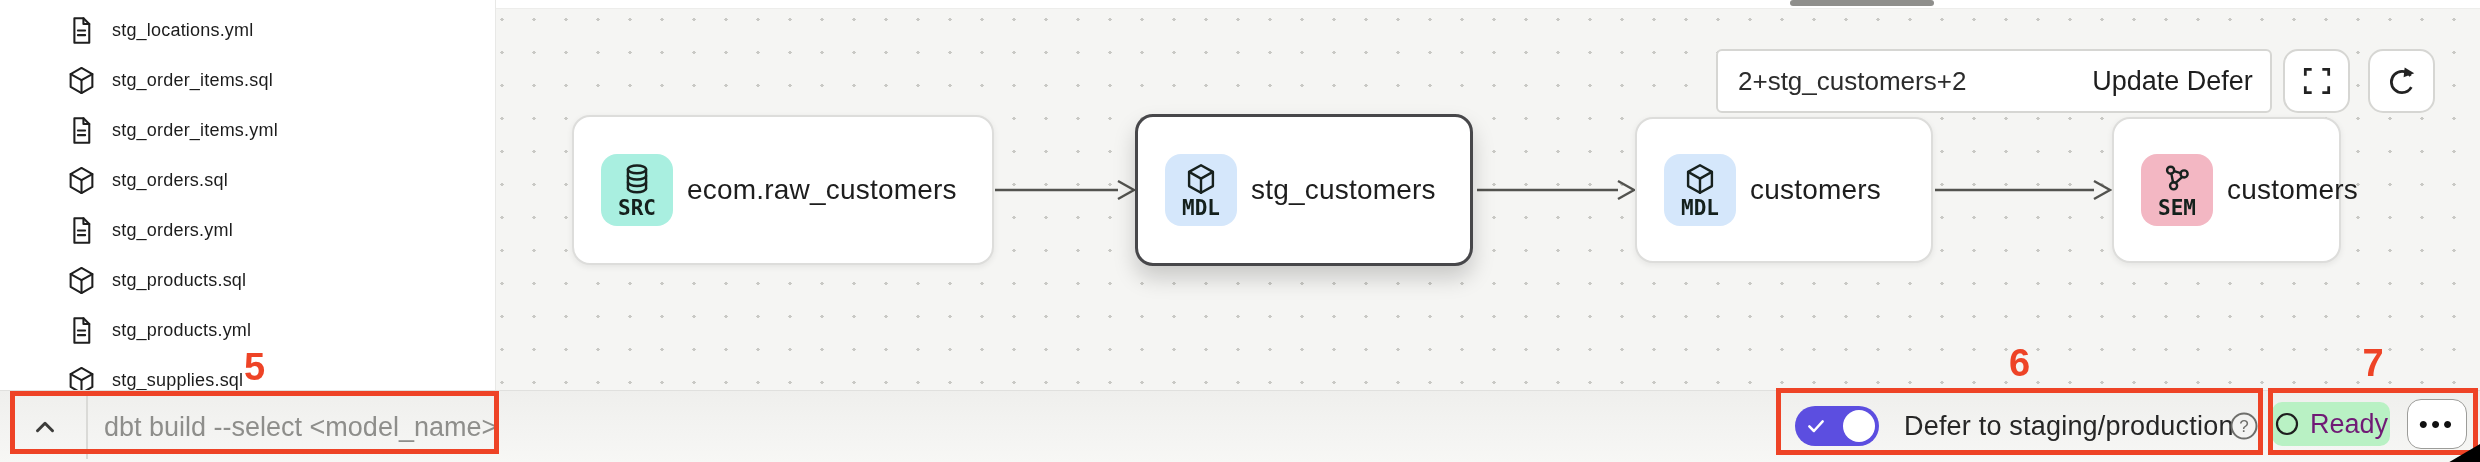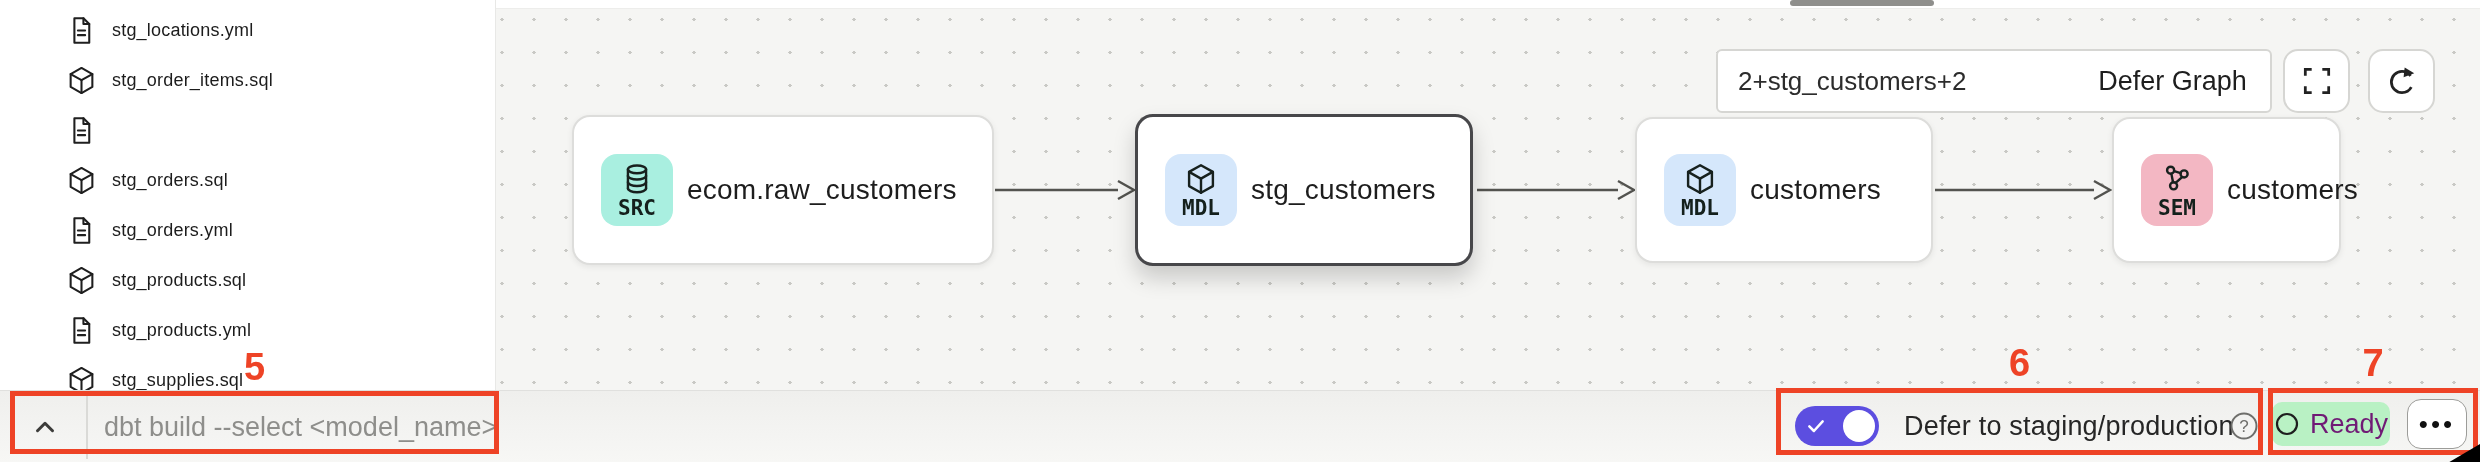--- a/index.html
+++ b/index.html
@@ -108,20 +108,21 @@
           <path d="M12 11.7 V21.7"></path>
         </svg>
       <span class="tree-label">stg_order_items.sql</span>
     </div>
     <div class="tree-row">
       <svg viewBox="0 0 24 24">
           <path d="M6.5 2.5 h7 l4.5 4.5 v14.5 h-11.5 z"></path>
           <path d="M13.5 2.5 v4.5 h4.5"></path>
           <path d="M9.2 12 h5.6 M9.2 15.6 h5.6"></path>
         </svg>
+      <span class="tree-label">stg_order_items.yml</span>
     </div>
     <div class="tree-row">
       <svg viewBox="0 0 24 24">
           <path d="M12 2.3 L20.4 7 V17 L12 21.7 L3.6 17 V7 Z"></path>
           <path d="M3.6 7 L12 11.7 L20.4 7"></path>
           <path d="M12 11.7 V21.7"></path>
         </svg>
       <span class="tree-label">stg_orders.sql</span>
     </div>
     <div class="tree-row">
@@ -220,21 +221,21 @@
             <path d="M8 8.2 L9.2 14.3"></path>
         </svg>
         <span class="badge-label">SEM</span>
       </div>
       <span class="node-label">customers</span>
     </div>
 
     <div class="selector-group">
       <input class="selector-input" type="text" value="2+stg_customers+2" style="">
       <div class="selector-divider"></div>
-      <button class="update-graph-btn">Defer Graph</button>
+      <button class="update-graph-btn">Update Defer</button>
     </div>
     <button class="icon-btn" style="left:1787px;">
       <svg viewBox="0 0 32 32">
         <path d="M5 11 V5 H11"></path>
           <path d="M21 5 H27 V11"></path>
           <path d="M27 21 V27 H21"></path>
           <path d="M11 27 H5 V21"></path>
       </svg>
     </button>
     <button class="icon-btn" style="left:1872px;">

